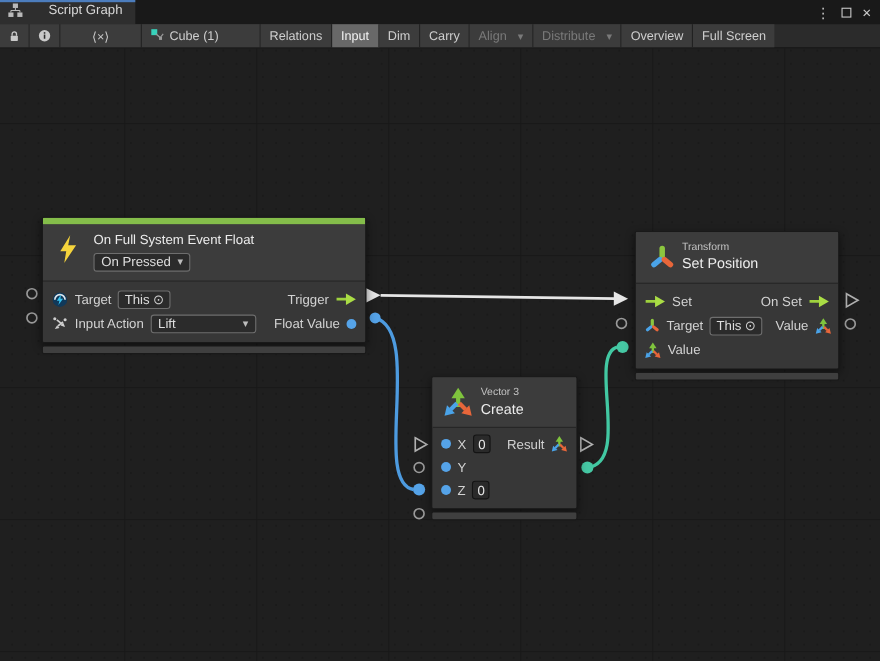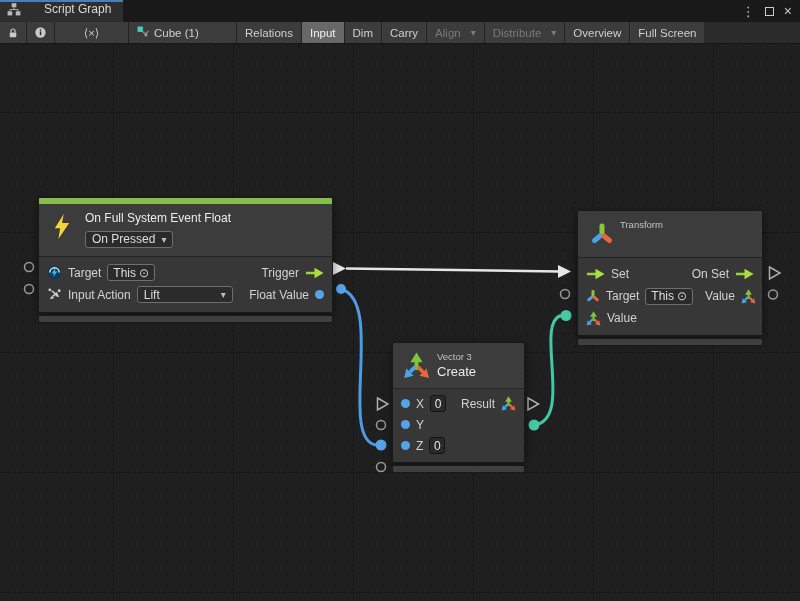--- a/index.html
+++ b/index.html
@@ -285,20 +285,21 @@
 
     <div class="node" style="left:577px; top:166px; width:186px;">
       <div class="n-main">
         <div class="n-head" style="padding:8px 10px 8px 42px; min-height:47px;">
           <span class="ico" style="position:absolute; left:12px; top:11px;">
             <svg width="24" height="24">
                 <use href="#sym-transform"></use>
               </svg>
           </span>
           <div class="n-cat">Transform</div>
+          <div class="n-title" style="font-size:13px; margin-top:2px;">Set Position</div>
         </div>
         <div class="n-body">
           <div class="row">
             <span class="ico">
                 <svg width="19" height="12">
                   <use href="#sym-green-arrow"></use>
                 </svg>
               </span>
             <span>Set</span>
             <span class="sp"></span>

